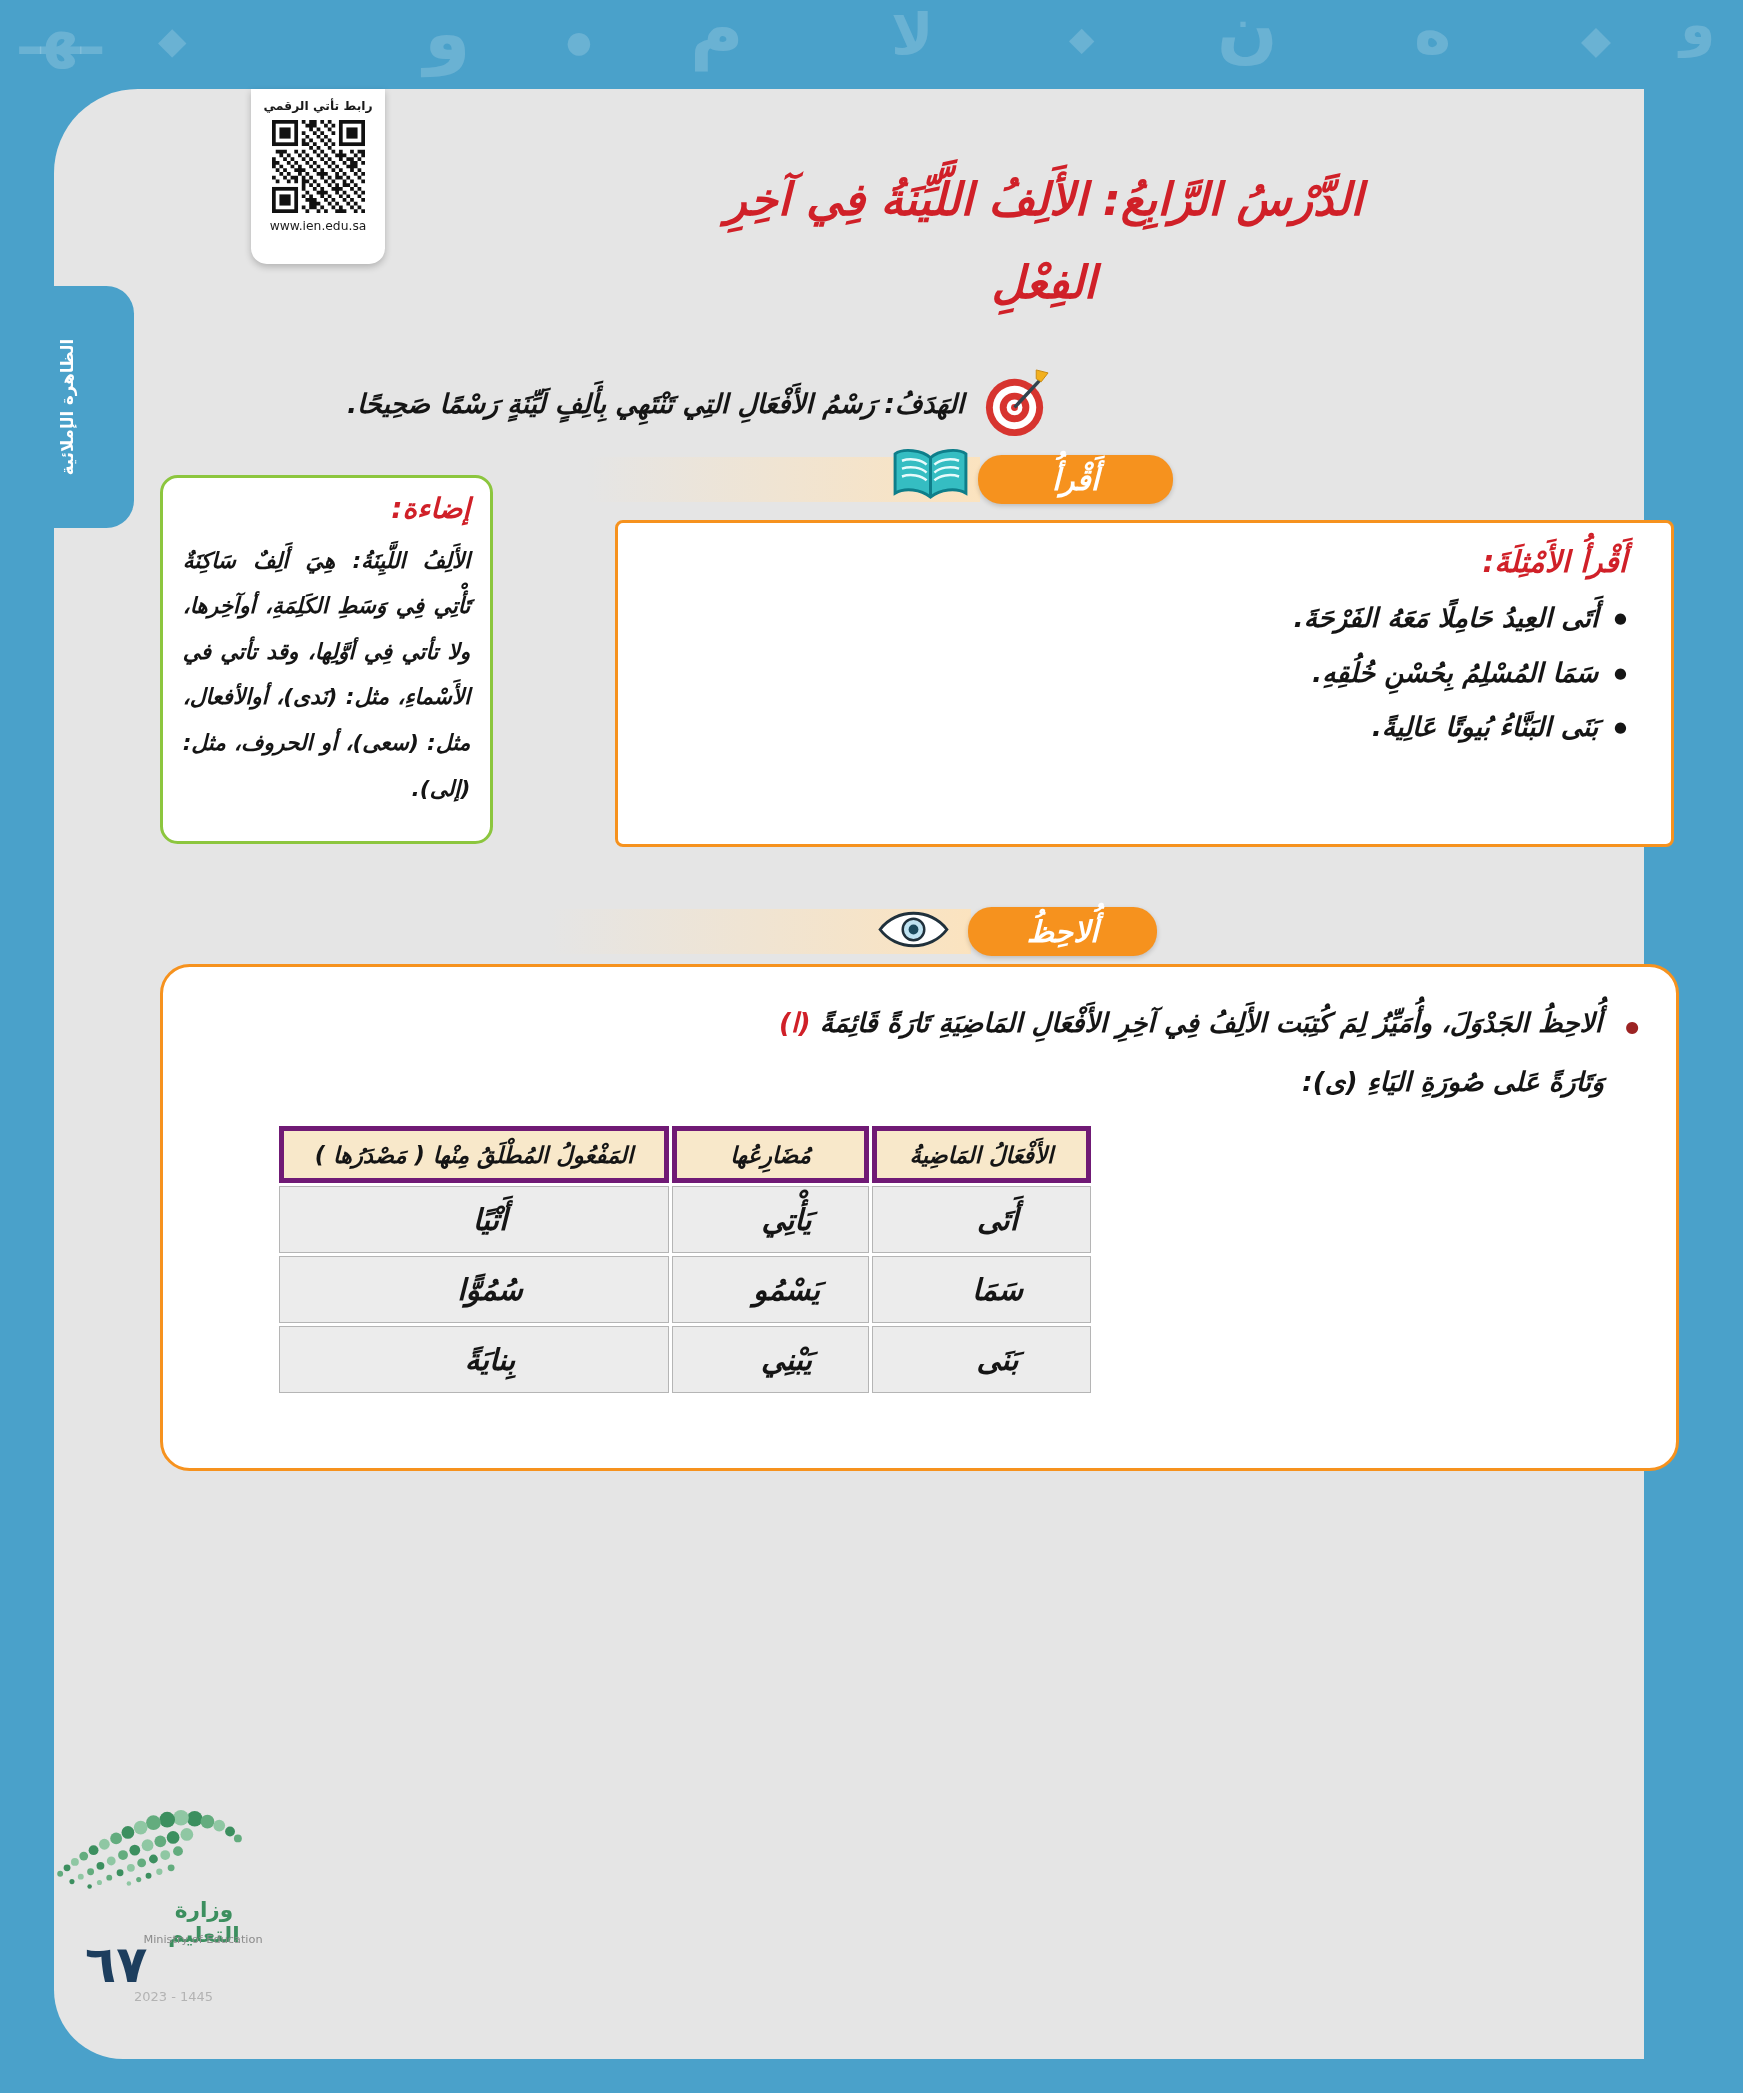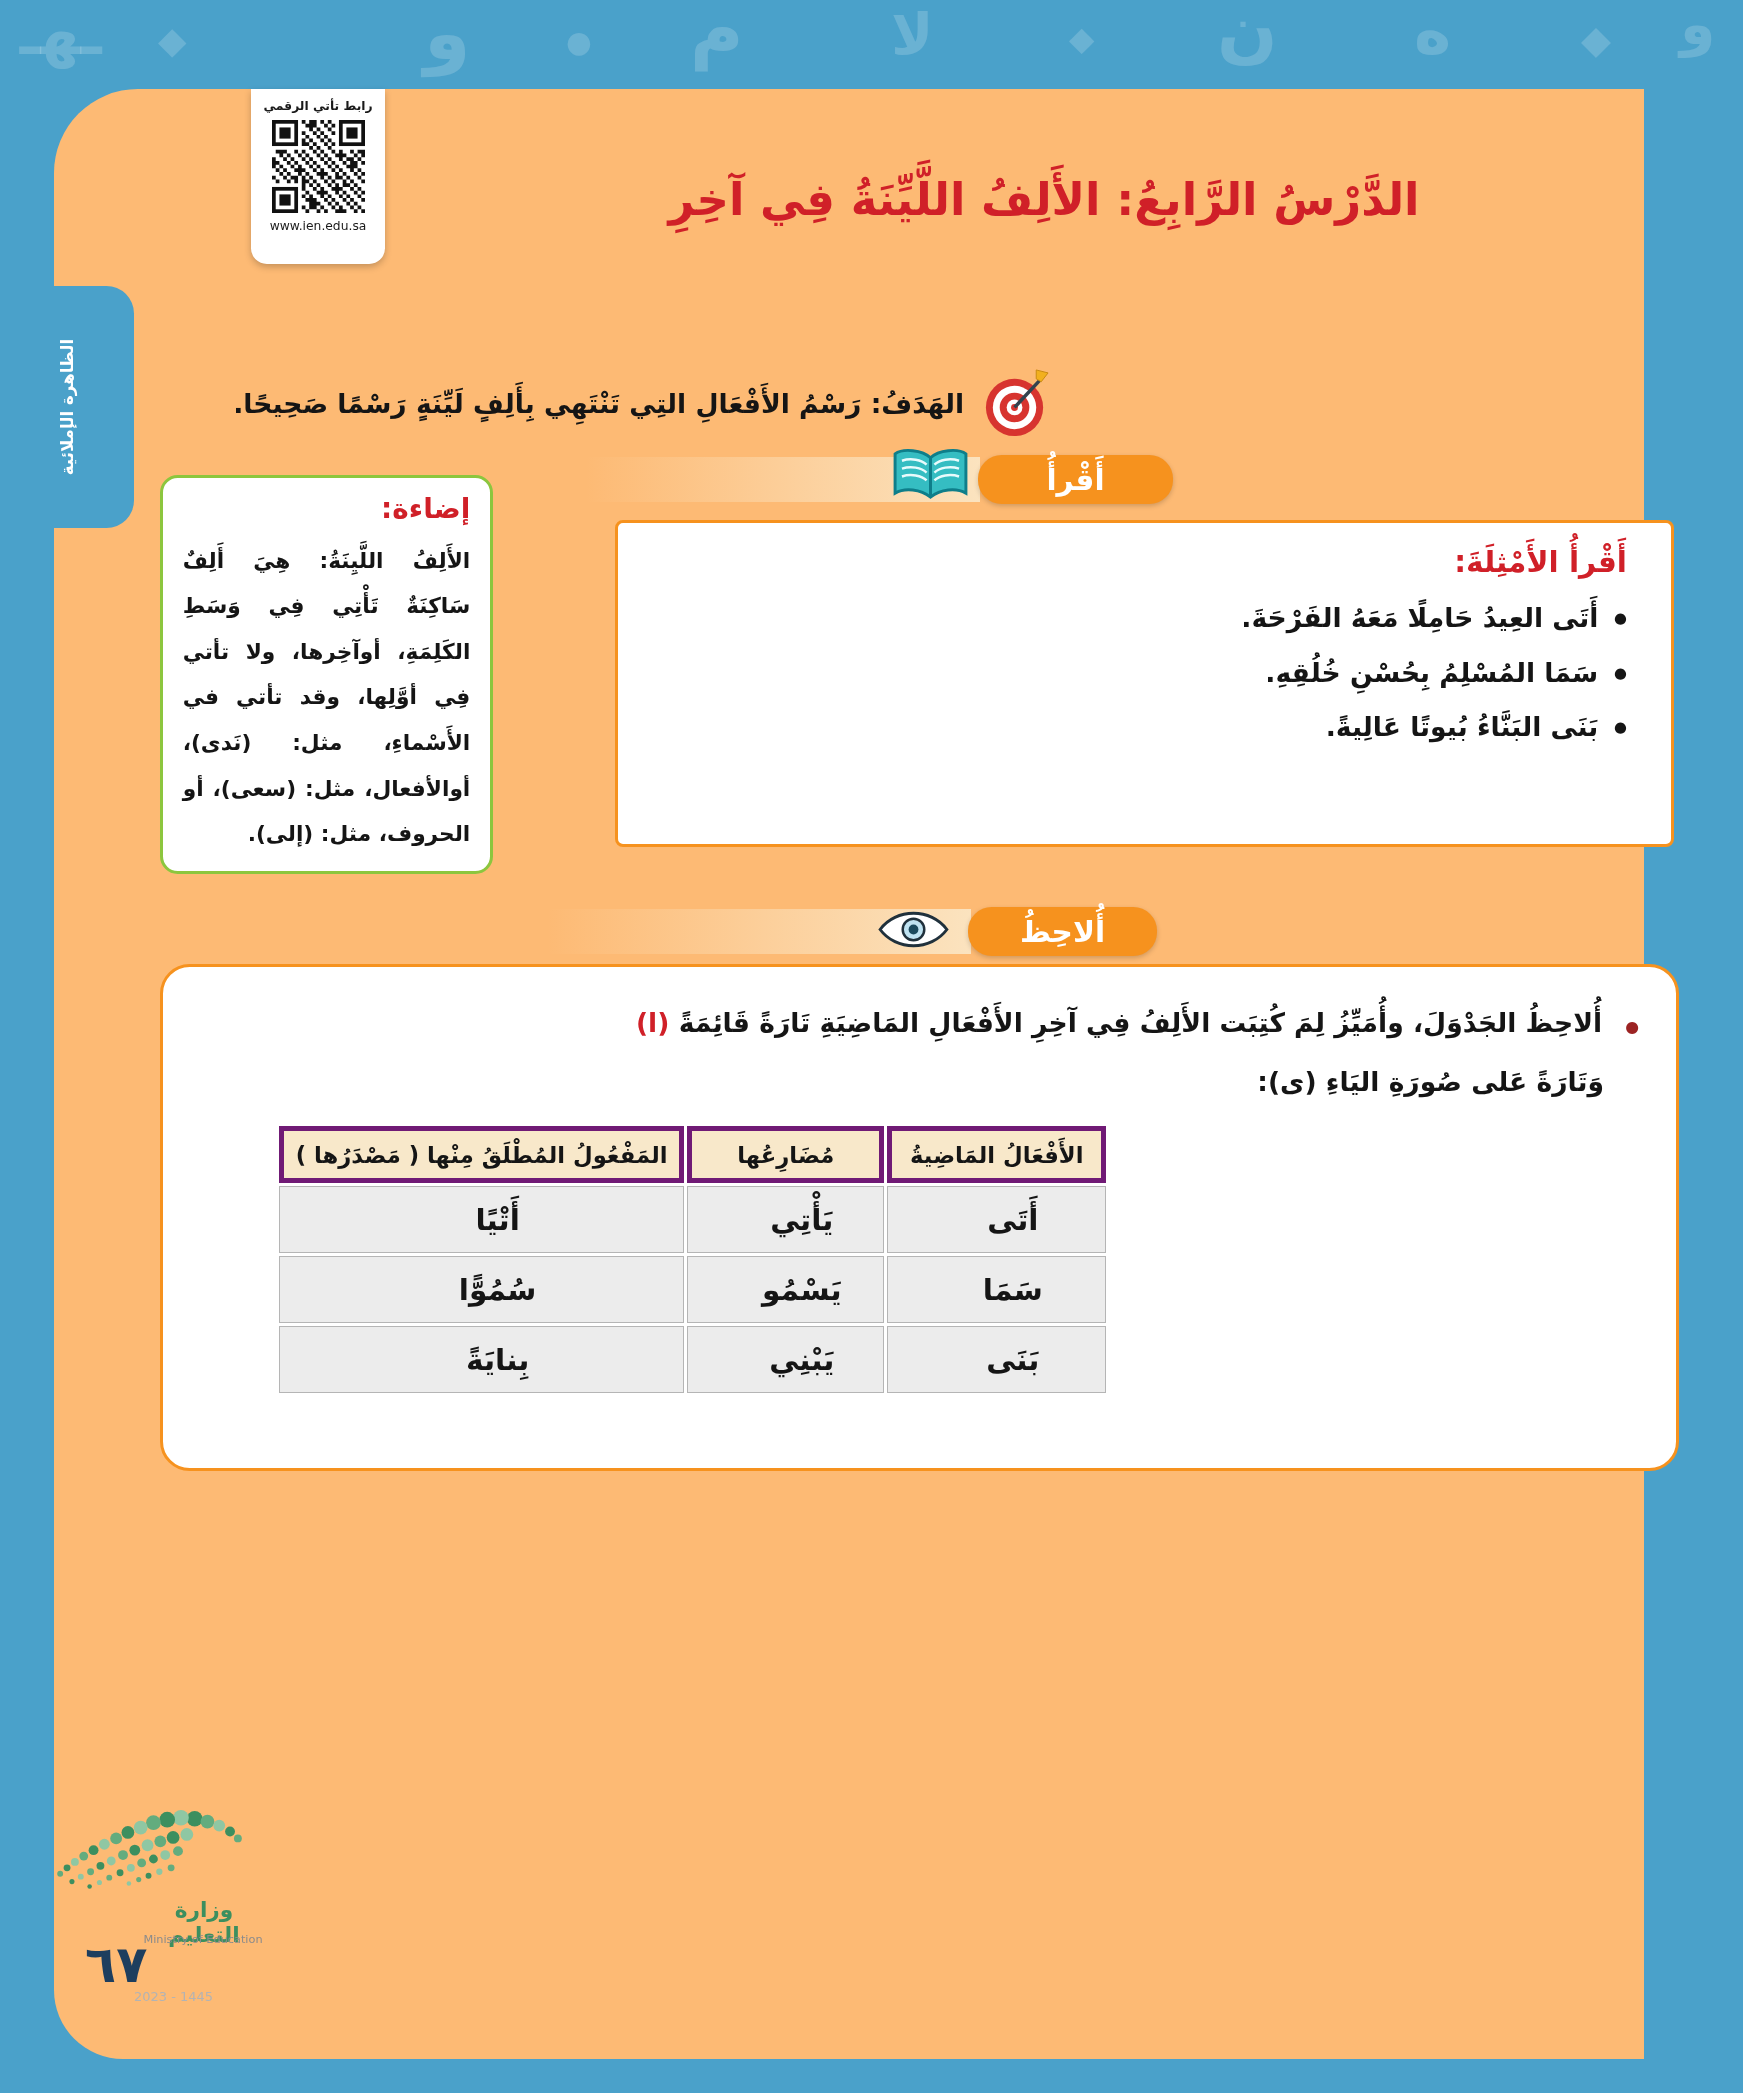--- a/index.html
+++ b/index.html
@@ -4,21 +4,21 @@
 <style>
   * { margin:0; padding:0; box-sizing:border-box; }
   body { font-family:"DejaVu Sans", sans-serif; background:#fff; width:1744px; }
   .page { position:relative; width:1744px; height:2093px; background:var(--frame_blue,#4AA1CA); overflow:hidden; }
 
   
   .deco { position:absolute; color:rgba(255,255,255,.18); font-weight:bold; line-height:1; }
 
   
   .content { position:absolute; left:54px; top:89px; width:1590px; height:1970px;
-             background:#fdba74; border-radius:84px 0 0 69px; direction:rtl; z-index:1; }
+             background:#e5e5e5; border-radius:84px 0 0 69px; direction:rtl; z-index:1;font-style:italic; }
 
   
   .qr-card { position:absolute; left:251px; top:89px; width:134px; height:175px; background:#fff;
              border-radius:0 0 15.8px 15.8px; box-shadow:0 3px 7.9px rgba(0,0,0,.22); z-index:4;
              display:flex; flex-direction:column; align-items:center; padding-top:9.9px; }
   .qr-title { font-size:12.3px; font-weight:bold; color:#1a1a1a; }
   .qr-url { font-size:12.3px; color:#1a1a1a; direction:ltr; }
   .qr-svg { margin:6.9px 0 5.9px; }
 
   
@@ -102,20 +102,21 @@
     <span class="deco" style="left:1217px;top:-5.9px;font-size:71px;">ن</span>
     <span class="deco" style="left:1414px;top:0;font-size:63px;">ه</span>
     <span class="deco" style="left:1581px;top:19.7px;font-size:39px;">◆</span>
     <span class="deco" style="left:1680px;top:-3.9px;font-size:57px;">و</span>
   </div>
 
   <div class="content">
 
     <div class="title">
       <div>الدَّرْسُ الرَّابِعُ: الأَلِفُ اللَّيِّنَةُ فِي آخِرِ</div>
+      <div>الفِعْلِ</div>
     </div>
 
     <div class="goal-row">
       <svg class="target-icon" width="73" height="73" viewBox="0 0 74 74">
         <circle cx="35" cy="41" r="29" fill="#d7342f"></circle>
         <circle cx="35" cy="41" r="22" fill="#fff"></circle>
         <circle cx="35" cy="41" r="15" fill="#d7342f"></circle>
         <circle cx="35" cy="41" r="8" fill="#fff"></circle>
         <circle cx="35" cy="41" r="3.5" fill="#d7342f"></circle>
         <line x1="35" y1="41" x2="61" y2="13" stroke="#33424e" stroke-width="3.5"></line>

